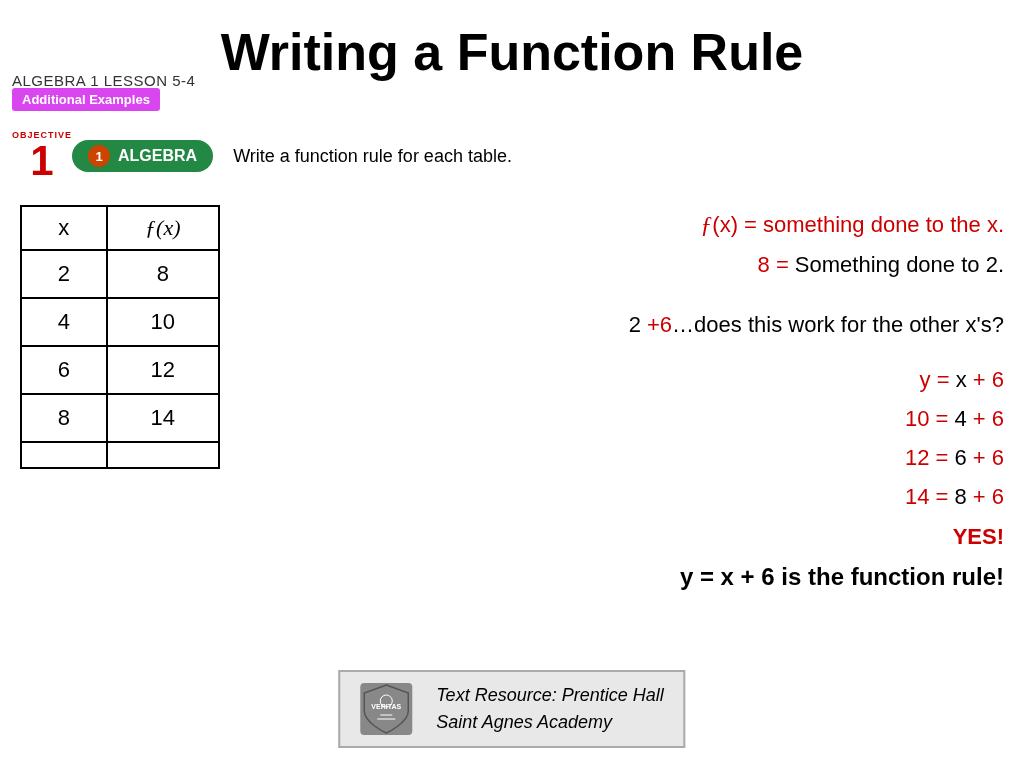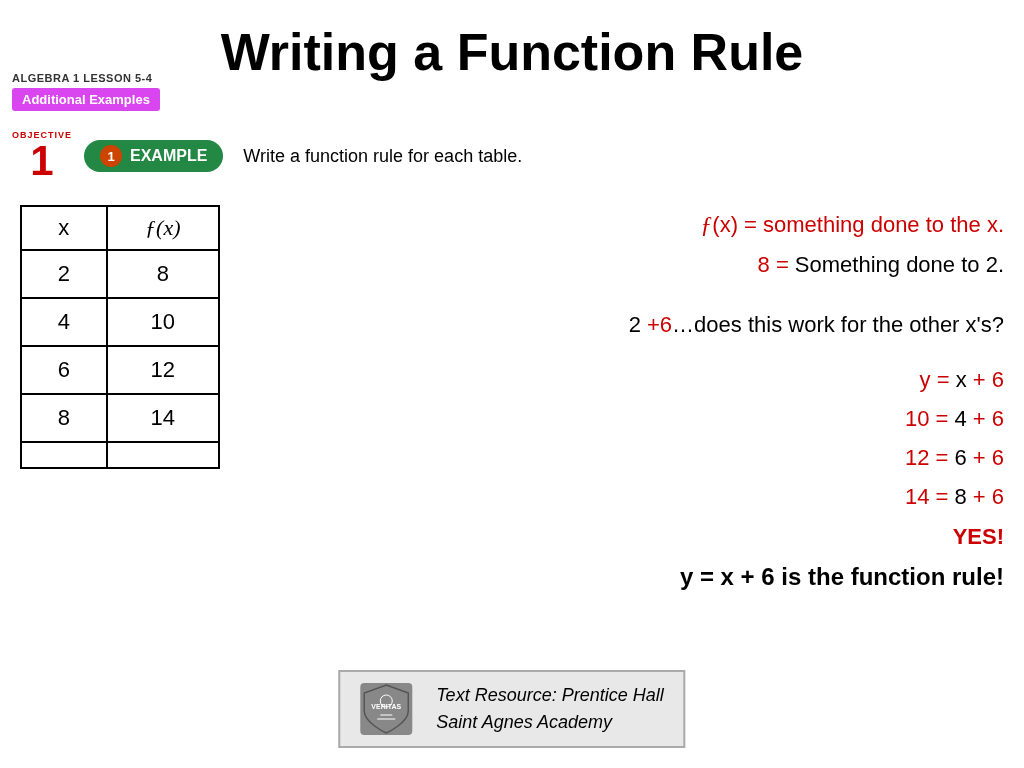--- a/index.html
+++ b/index.html
@@ -20,22 +20,22 @@
       color: #000;
       padding-top: 24px;
       line-height: 1.1;
     }
 
     
     .lesson-label {
       position: absolute;
       top: 72px;
       left: 12px;
-      font-size: 11px;
-      font-weight: bold;
+      font-size: 15px;
+      font-weight: normal;
       color: #333;
       letter-spacing: 0.5px;
     }
 
     
     .additional-examples-btn {
       position: absolute;
       top: 88px;
       left: 12px;
       background: #d946ef;
@@ -47,21 +47,21 @@
       display: inline-block;
     }
 
     
     .objective-section {
       position: absolute;
       top: 130px;
       left: 12px;
       display: flex;
       align-items: center;
-      gap: 12px;
+      gap: 0;
     }
 
     .objective-label {
       display: flex;
       flex-direction: column;
       align-items: center;
     }
 
     .objective-text {
       font-size: 9px;
@@ -99,21 +99,21 @@
       display: flex;
       align-items: center;
       justify-content: center;
       font-size: 13px;
       font-weight: bold;
     }
 
     .example-instruction {
       font-size: 18px;
       color: #000;
-      margin-left: 8px;
+      margin-left: 20px;
     }
 
     
     .content-area {
       position: absolute;
       top: 195px;
       left: 0;
       right: 0;
       display: flex;
       gap: 30px;
@@ -204,21 +204,21 @@
 
 <div class="additional-examples-btn">Additional Examples</div>
 
 <div class="objective-section">
   <div class="objective-label">
     <span class="objective-text">OBJECTIVE</span>
     <span class="objective-number red">1</span>
   </div>
   <div class="example-badge">
     <div class="badge-num">1</div>
-    <span>EXAMPLE</span>
+    <span>ALGEBRA</span>
   </div>
   <span class="example-instruction">Write a function rule for each table.</span>
 </div>
 
 <div class="content-area">
 
   <div>
     <table class="function-table">
       <tbody>
           <tr class="header-row">

